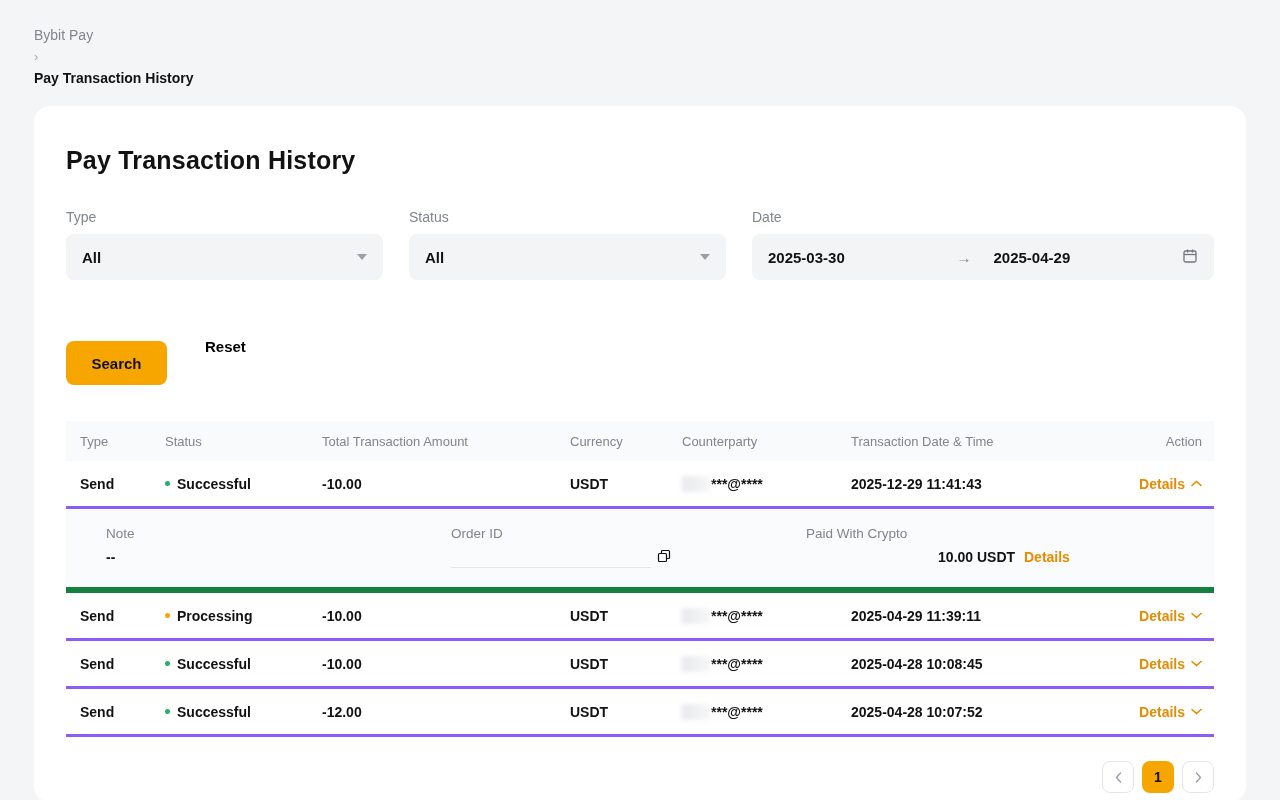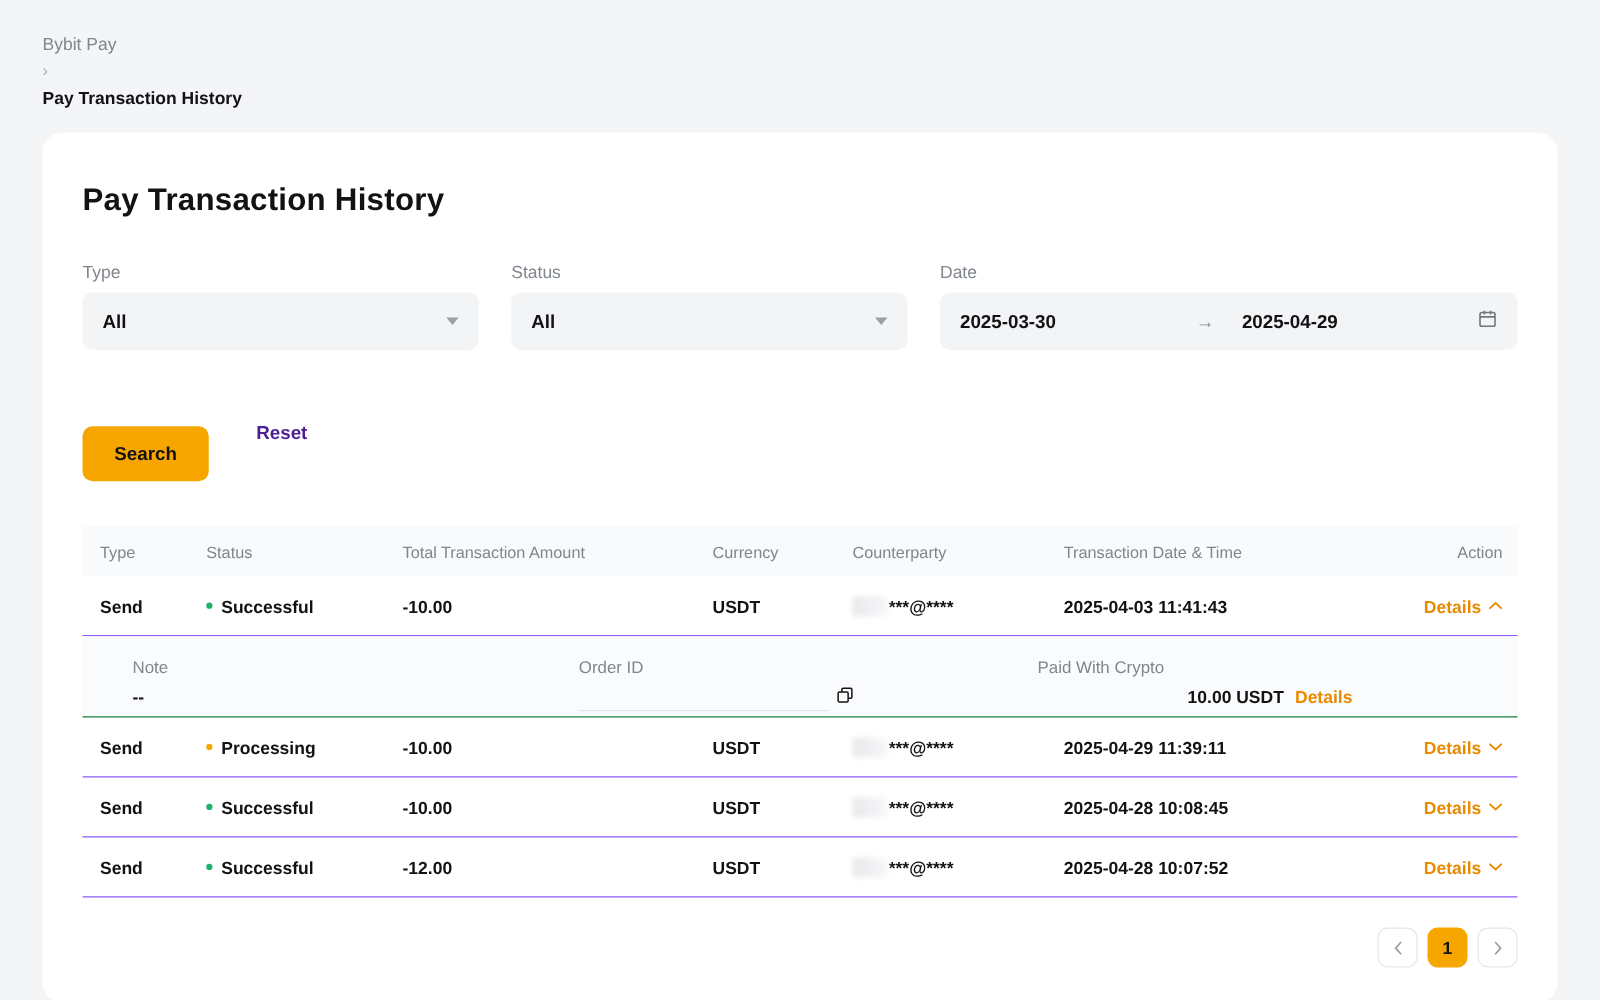--- a/index.html
+++ b/index.html
@@ -47,36 +47,36 @@
   .date-start, .date-end { flex:1; }
   .date-arrow { color:#81858c; font-weight:400; font-size:15px; margin-right:22px; }
 
   
   .actions-row { display:flex; align-items:center; gap:38px; margin-top:28px; }
   .search-btn {
     width:101px; height:44px; border:none; border-radius:8px;
     background:#f7a600; color:#121214; font-family:inherit;
     font-size:15px; font-weight:700; cursor:pointer;margin-top:33px;
   }
-  .reset-link { color:#4c1d95; font-size:15px; font-weight:700; cursor:pointer; }
+  .reset-link { color:#000000; font-size:15px; font-weight:700; cursor:pointer; }
 
   
   .table { margin-top:36px; }
   .t-grid {
     display:grid;
     grid-template-columns:85px 157px 248px 112px 169px 270px 1fr;
     align-items:center;
     padding-left:14px; padding-right:12px;
   }
   .t-head {
     height:40px; background:#f9fafb;
     font-size:13px; color:#81858c;
   }
   .t-row {
-    height:48px; border-bottom:1px solid #8b5cf6;
+    height:48px; border-bottom:3px solid #8b5cf6;
     font-size:14px; font-weight:700;
   }
   .cell-action { text-align:right; }
   .status-cell { display:flex; align-items:center; }
   .dot { width:5px; height:5px; border-radius:50%; margin-right:7px; flex:0 0 auto; }
   .dot-success { background:#20b26c; }
   .dot-processing { background:#f7a600; }
   .cp-cell { display:flex; align-items:center; }
   .blur-patch {
     display:inline-block; width:28px; height:16px; margin-right:1px;
@@ -84,24 +84,23 @@
     filter:blur(2px); border-radius:2px;
   }
   .details-link {
     color:#e88b00; font-weight:700; cursor:pointer;
     display:inline-flex; align-items:center; gap:6px;
   }
   .details-link svg { display:block; }
 
   
   .expand-panel {
-    background:#fafbfc; border-bottom:1px solid #15803d;
+    background:#fafbfc; border-bottom:6px solid #15803d;
     display:grid; grid-template-columns:345px 355px 1fr;
-    padding:17px 12px 4px 40px;
-    gap:12px;
+    padding:17px 12px 19px 40px;
   }
   .d-label { font-size:13.5px; color:#81858c; margin-bottom:8px; }
   .d-value { font-size:14px; font-weight:700; }
   .orderid-value { display:flex; align-items:flex-end; gap:6px; }
   .orderid-line {
     width:200px; border-bottom:1px solid #e4e6e9;
     padding-bottom:3px;
   }
   .orderid-blur {
     width:92px; height:14px; border-radius:2px;
@@ -189,21 +188,21 @@
       <div class="status-cell">
         <span class="dot dot-success"></span>
         <span>Successful</span>
       </div>
       <div>-10.00</div>
       <div>USDT</div>
       <div class="cp-cell">
         <span class="blur-patch"></span>
         <span>***@****</span>
       </div>
-      <div>2025-04-03 11:41:43</div>
+      <div>2025-12-29 11:41:43</div>
       <div class="cell-action">
         <span class="details-link">
           <span>Details</span>
           <svg width="11" height="7" viewBox="0 0 11 7" fill="none" stroke="#e88b00" stroke-width="1.6" stroke-linecap="round">
               <polyline points="1,5.5 5.5,1.5 10,5.5"></polyline>
             </svg>
         </span>
       </div>
     </div>
 

